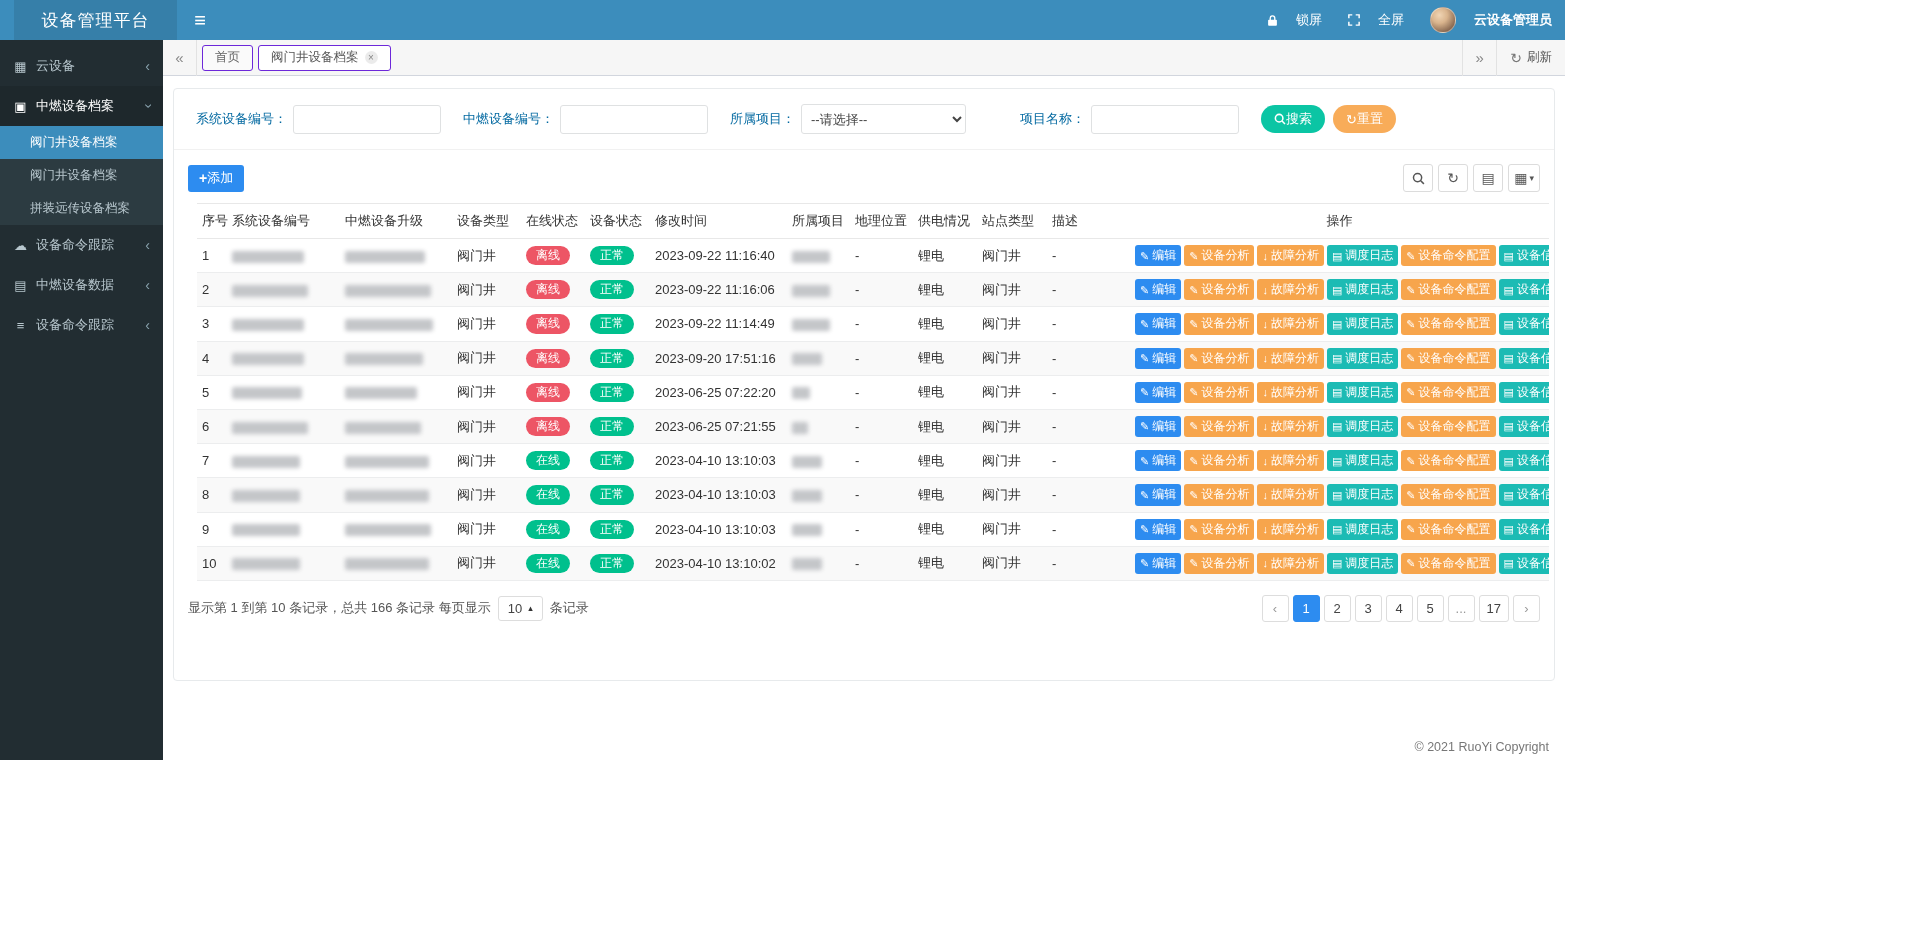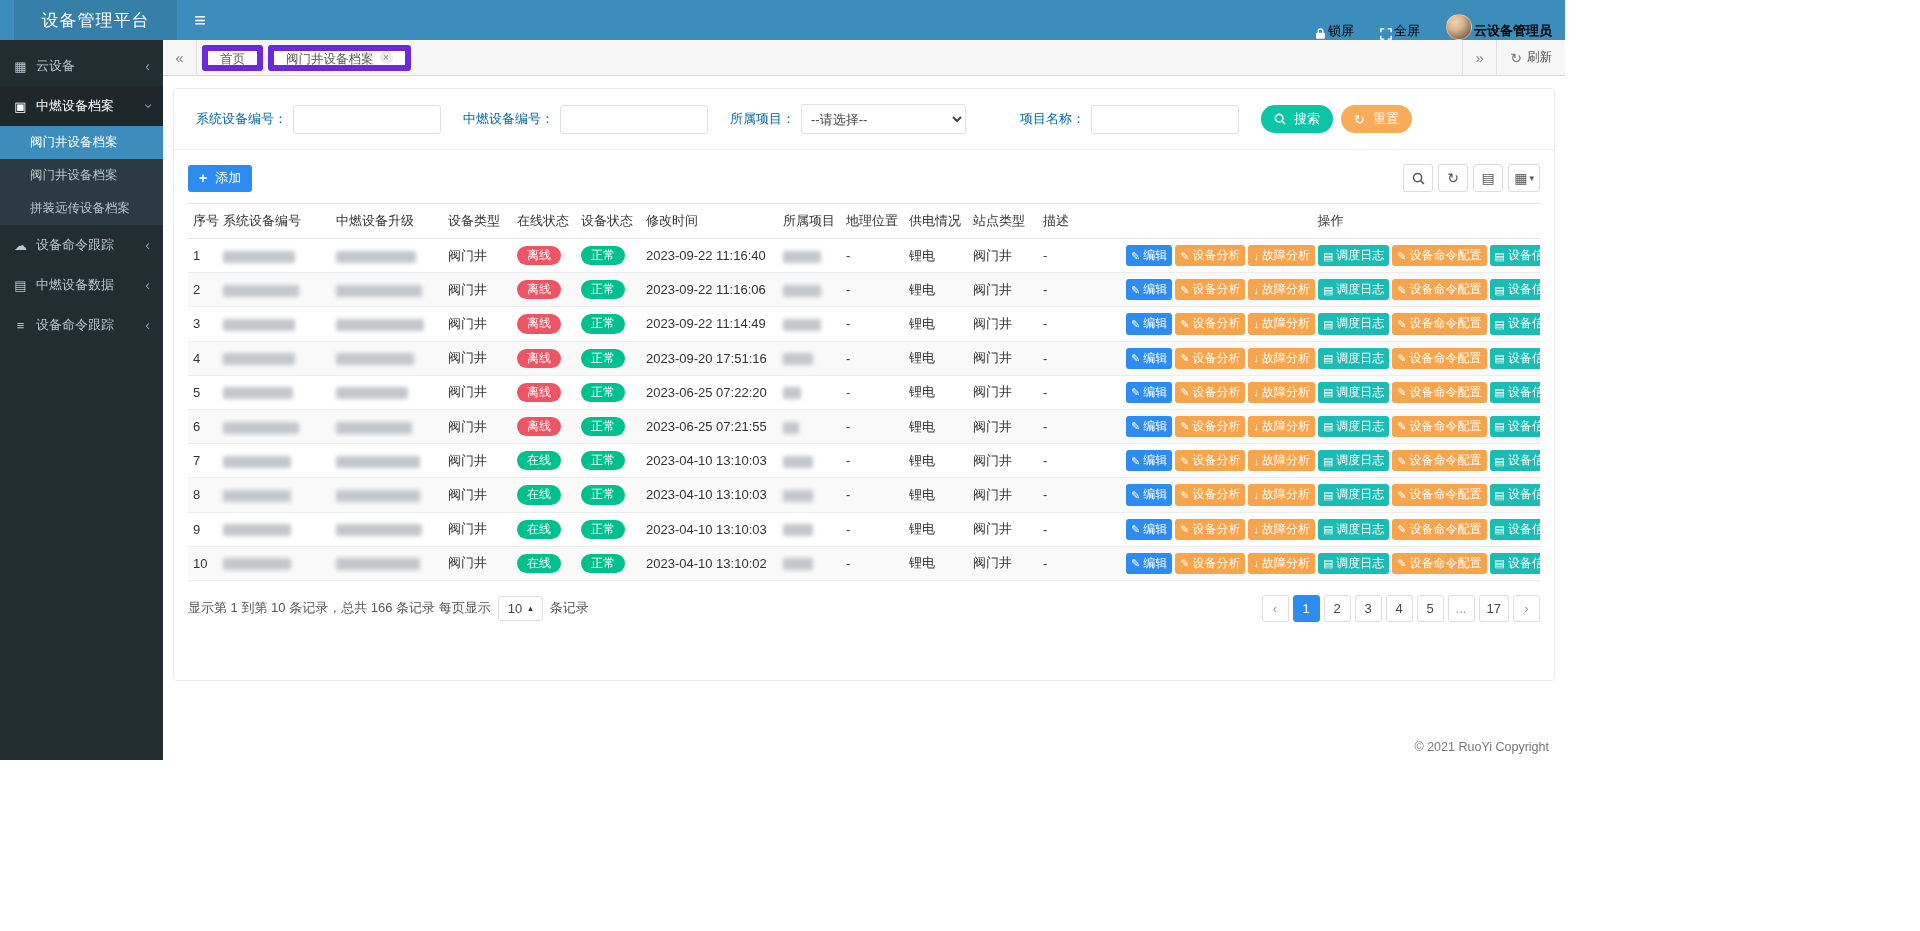--- a/index.html
+++ b/index.html
@@ -4,21 +4,21 @@
 <style>
   * { box-sizing: border-box; margin: 0; padding: 0; }
   html,body { width:1920px; height:931px; background:#fff; font-family:"Liberation Sans","DejaVu Sans",sans-serif; }
   .app { position:relative; width:1565px; height:760px; background:#fff; overflow:hidden; }
 
   
   .topbar { position:absolute; top:0; left:0; width:1565px; height:40px; background:#3c8dbc; display:flex; align-items:stretch; z-index:5; }
   .brand { width:163px; background:#367fa9; color:#fff; font-size:17px; display:flex; align-items:center; justify-content:center; letter-spacing:1px;margin-left:14px; }
   .hamburger { width:46px; display:flex; align-items:center; justify-content:center; color:#fff; font-size:20px; cursor:pointer; }
   .topbar-right { margin-left:auto; display:flex; align-items:stretch; }
-  .topbar-item { display:flex; align-items:flex-end; gap:2px; padding:0 13px; color:#000000; font-size:13px; cursor:pointer; }
+  .topbar-item { display:flex; align-items:center; gap:18px; padding:0 13px; color:#ffffff; font-size:13px; cursor:pointer; }
   .avatar { border-radius:50%; background:radial-gradient(circle at 35% 30%, #f0d5b4 0%, #d9b48d 35%, #8a6a52 75%, #5c4434 100%); border:1px solid rgba(255,255,255,.4); }
   .avatar.sm { width:26px; height:26px; }
   .avatar.lg { width:42px; height:42px; }
 
   
   .sidebar { position:absolute; top:40px; left:0; width:163px; height:720px; background:#222d32; }
   .user-panel { display:flex; gap:9px; padding:11px 10px; align-items:center; }
   .user-meta { display:flex; flex-direction:column; gap:4px; }
   .user-name { color:#fff; font-size:13px; font-weight:bold; }
   .user-status { display:flex; align-items:center; gap:4px; font-size:11px; color:#fff; }
@@ -31,50 +31,50 @@
   .menu-item .chev { margin-left:auto; color:#8aa4af; font-size:14px; line-height:1; }
   .menu-item.parent-active { color:#fff; background:#1e282c; }
   .menu-item.parent-active .chev { transform:rotate(-90deg); }
   .submenu { background:#2c3b41; }
   .submenu-item { padding:8px 10px 8px 30px; color:#b8c7ce; font-size:12.5px; cursor:pointer; }
   .submenu-item.active { background:#3c8dbc; color:#fff; }
 
   
   .tabbar { position:absolute; top:40px; left:163px; width:1402px; height:36px; background:#f6f6f6; border-bottom:1px solid #d2d6de; display:flex; align-items:center; }
   .tab-nav { width:34px; height:36px; display:flex; align-items:center; justify-content:center; color:#888; font-size:15px; border-right:1px solid #e2e2e2; cursor:pointer; }
-  .tab { display:flex; align-items:flex-start; gap:6px; height:26px; padding:0 12px; margin-left:5px; font-size:12.5px; color:#666; background:#fafafa; border:6px solid #6d28d9; border-radius:3px; cursor:pointer; }
+  .tab { display:flex; align-items:center; gap:6px; height:26px; padding:0 12px; margin-left:5px; font-size:12.5px; color:#666; background:#fafafa; border:1px solid #6d28d9; border-radius:3px; cursor:pointer; }
   .tab.active { background:#fff; color:#555; }
   .tab-close { width:13px; height:13px; border-radius:50%; background:rgba(0,0,0,.08); color:#888; font-size:10px; line-height:13px; text-align:center; cursor:pointer; }
   .tabbar-right { margin-left:auto; display:flex; align-items:center; height:36px; }
   .tab-nav.right { border-right:none; border-left:1px solid #e2e2e2; }
   .tab-refresh { display:flex; align-items:center; gap:5px; padding:0 13px; color:#555; font-size:12.5px; height:36px; border-left:1px solid #e2e2e2; cursor:pointer; }
   .refresh-glyph { font-size:14px; color:#777; }
 
   
   .content { position:absolute; top:76px; left:163px; width:1402px; height:684px; background:#fff; }
   .card { margin:12px 10px 0 10px; background:#fff; border:1px solid #e7eaec; border-radius:4px; }
   .search-panel { display:flex; align-items:center; padding:15px 22px; border-bottom:1px solid #f1f1f1; }
   .field { display:flex; align-items:center; margin-right:22px; }
   .field label { font-size:13px; color:#0369a1; margin-right:6px; white-space:nowrap; }
   .field input { width:148px; height:29px; border:1px solid #dfe1e2; border-radius:3px; padding:0 8px; font-size:13px; color:#333; outline:none; }
   .field select { width:165px; height:30px; border:1px solid #dfe1e2; border-radius:3px; font-size:13px; color:#444; background:#fff; padding:0 5px; }
   .field.project { margin-left:32px; }
-  .btn { border:none; cursor:pointer; display:inline-flex; align-items:center; gap:8px; color:#fff; font-size:13px; }
+  .btn { border:none; cursor:pointer; display:inline-flex; align-items:center; gap:0; color:#fff; font-size:13px; }
   .btn-search { background:#0bc5a4; height:28px; padding:0 13px; border-radius:14px; }
   .btn-reset { background:#f8ac59; height:28px; padding:0 13px; border-radius:14px; margin-left:8px; }
 
   .body-panel { padding:14px 14px 58px 14px; }
   .toolbar-row { display:flex; align-items:center; margin-bottom:11px; }
   .btn-add { background:#2d8cf0; height:27px; padding:0 11px; border-radius:3px; }
   .plus-glyph { font-size:14px; font-weight:bold; }
   .tool-btns { margin-left:auto; display:flex; gap:5px; }
   .tool-btn { min-width:30px; height:28px; border:1px solid #dcdcdc; background:#fff; border-radius:3px; color:#555; display:flex; align-items:center; justify-content:center; font-size:14px; cursor:pointer; gap:2px; padding:0 5px; }
   .tool-caret { font-size:9px; color:#555; }
 
-  table { width:100%; border-collapse:collapse; font-size:13px; color:#333; table-layout:fixed; }
+  table { width:100%; border-collapse:collapse; font-size:13px; color:#333; table-layout:fixed;margin-left:9px; }
   thead th { text-align:left; font-weight:400; color:#333; padding:8px 5px; border-top:1px solid #e8e8e8; border-bottom:1px solid #e8e8e8; white-space:nowrap; }
   tbody td { padding:6px 5px; border-bottom:1px solid #ecedee; white-space:nowrap; overflow:hidden; }
   tbody tr:nth-child(even) { background:#f9f9f9; }
   .w-no{width:30px} .w-sys{width:113px} .w-mid{width:112px} .w-type{width:69px} .w-online{width:64px}
   .w-status{width:65px} .w-time{width:137px} .w-proj{width:63px} .w-geo{width:63px} .w-power{width:64px}
   .w-station{width:70px} .w-desc{width:83px} .w-ops{width:auto}
   th.ops-h { text-align:center; }
   .pill { display:inline-block; padding:3px 10px; border-radius:11px; color:#fff; font-size:12px; line-height:1.1; }
   .pill.red { background:#ed5565; }
   .pill.green { background:#00c08d; }

